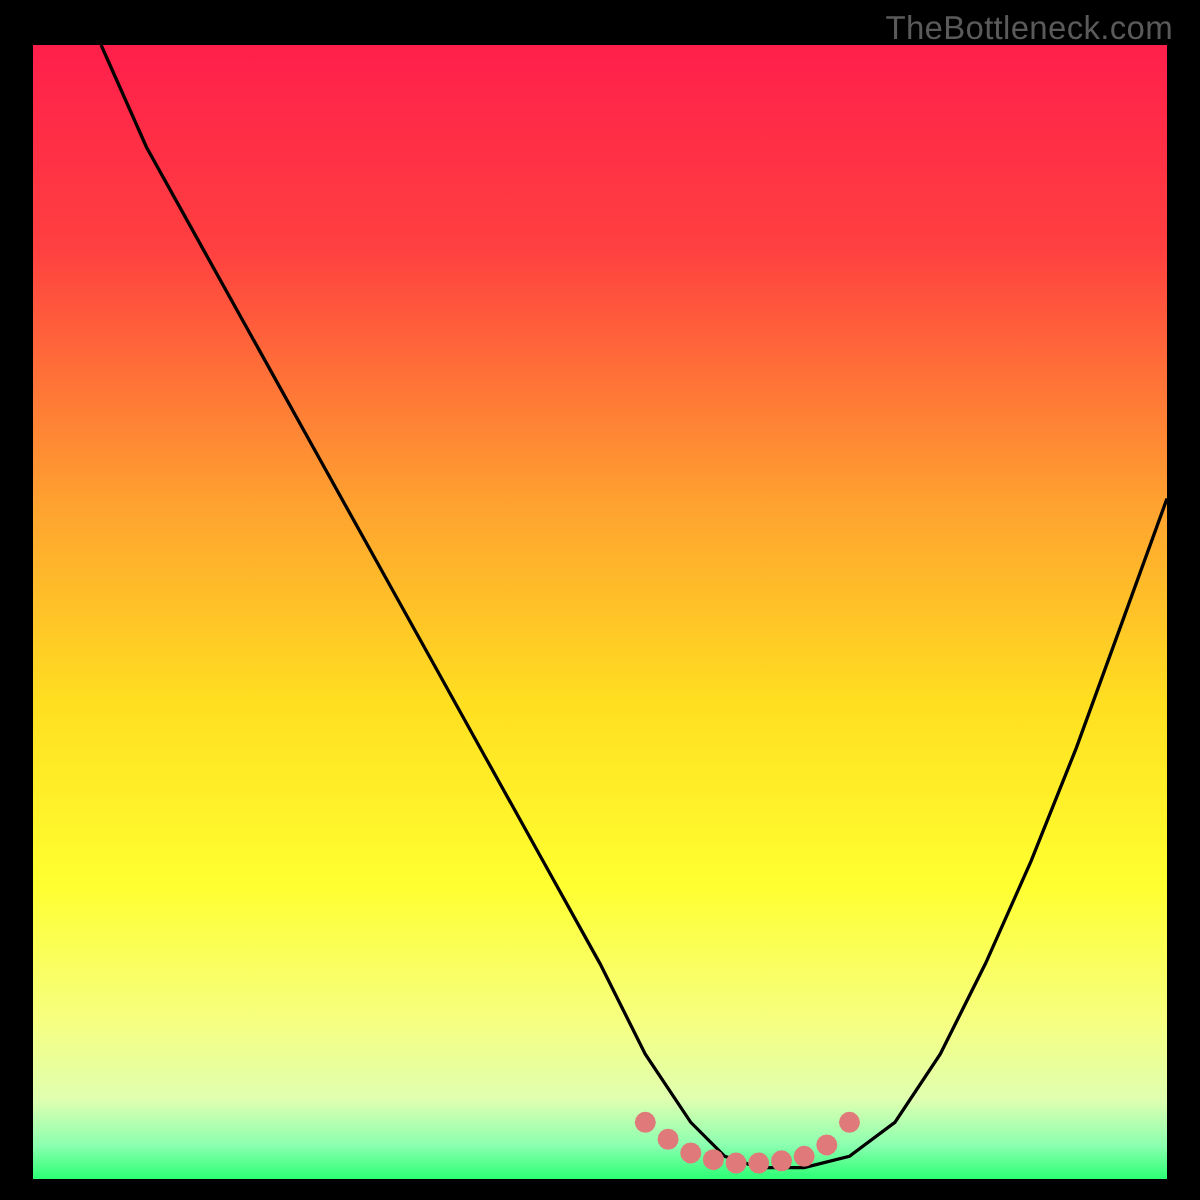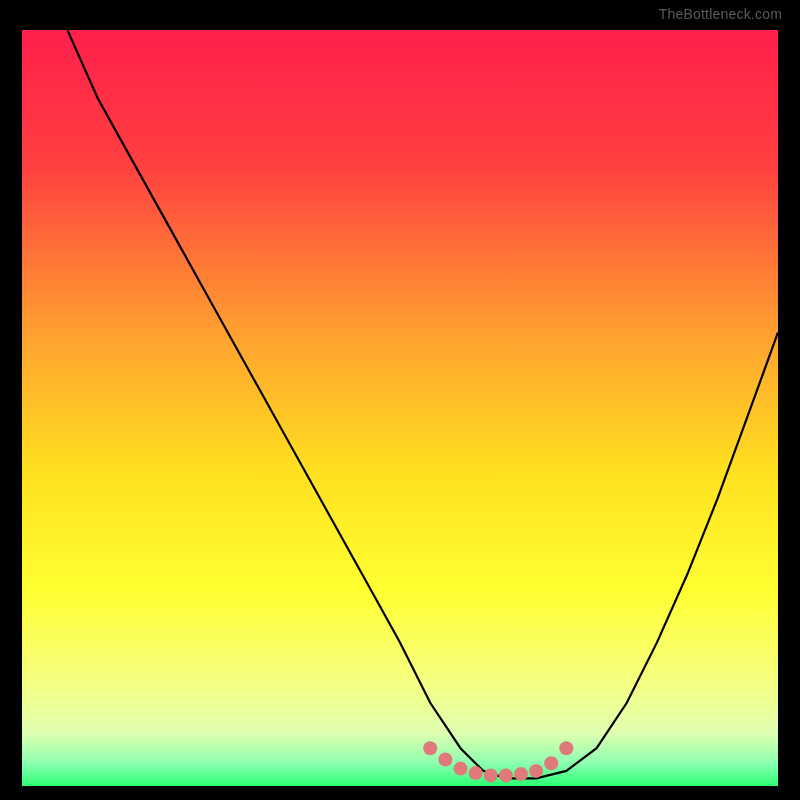--- a/index.html
+++ b/index.html
@@ -9,21 +9,21 @@
     height: 800px;
     background: #000;
     position: relative;
     font-family: Arial, Helvetica, sans-serif;
   }
   .watermark {
     position: absolute;
     top: 6px;
     right: 18px;
     color: #5a5a5a;
-    font-size: 14px;
+    font-size: 22px;
     font-weight: 500;
     letter-spacing: 0.2px;
   }
   .plot-outer {
     position: absolute;
     left: 22px;
     top: 30px;
     width: 756px;
     height: 756px;
     background: #000;

